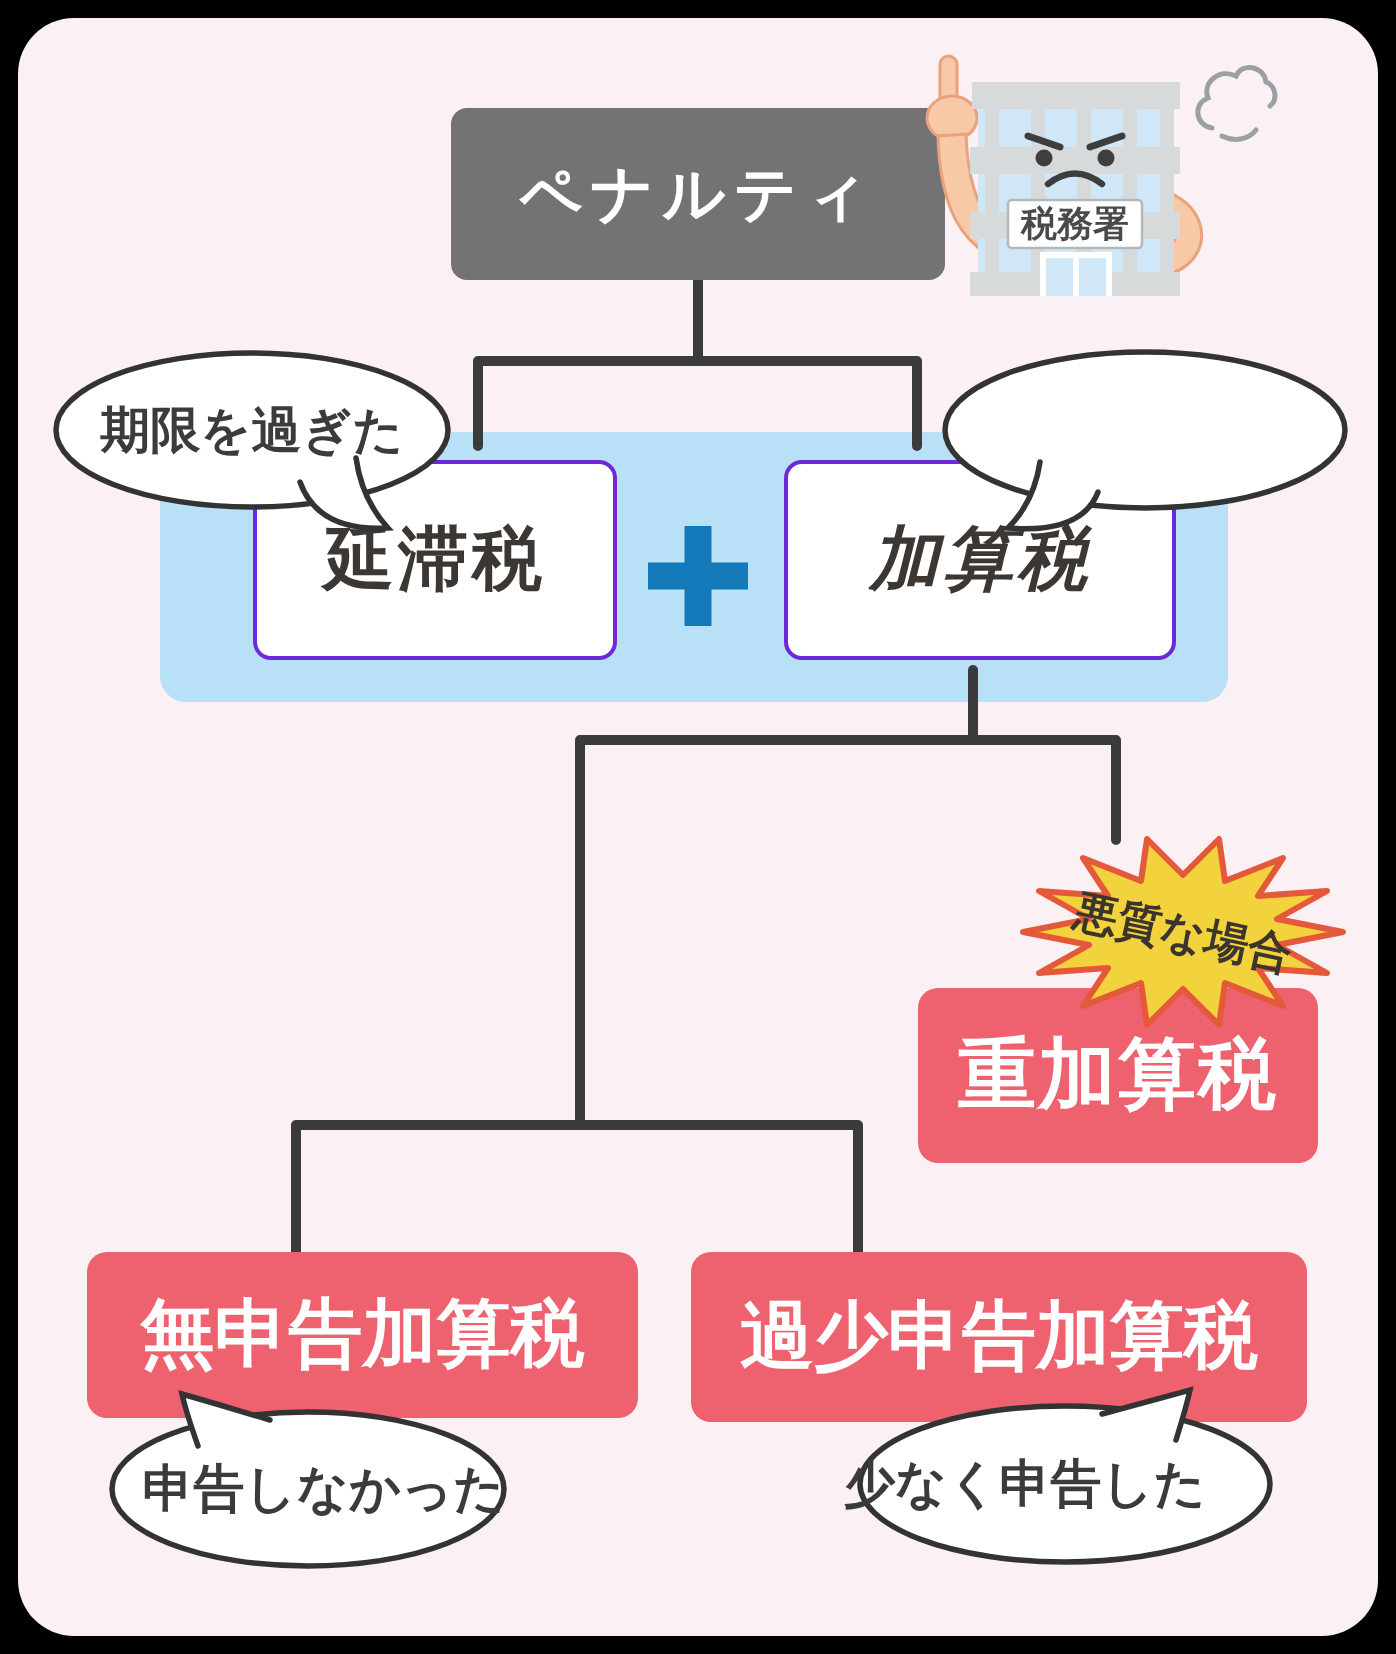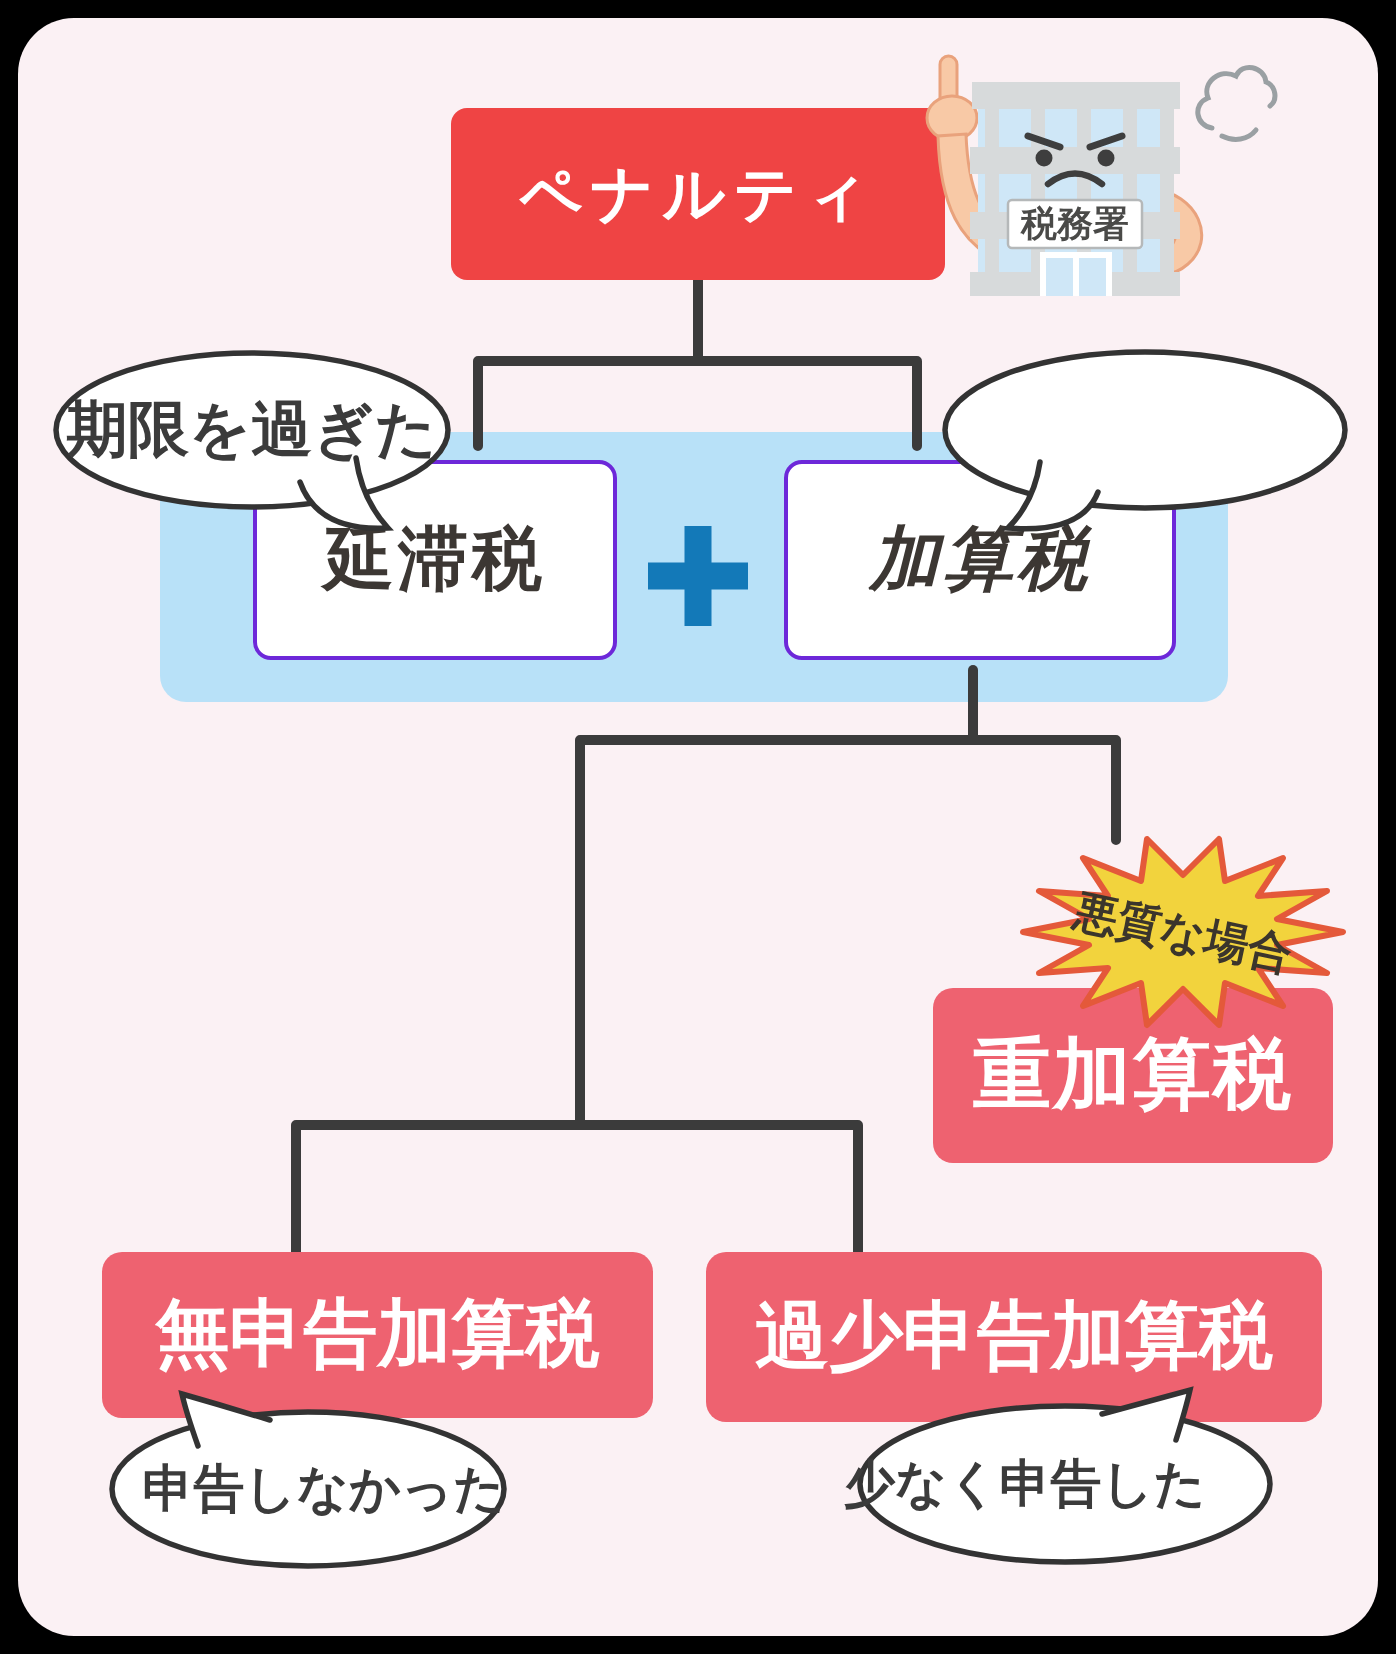--- a/index.html
+++ b/index.html
@@ -4,33 +4,33 @@
 <style>
   html,body{margin:0;padding:0;background:#000;}
   body{width:1396px;height:1654px;font-family:"Liberation Sans","DejaVu Sans",sans-serif;}
   .stage{position:relative;width:1396px;height:1654px;overflow:hidden;}
   .abs{position:absolute;}
   .card-bg{left:18px;top:18px;width:1360px;height:1618px;background:#fbf1f4;border-radius:56px;z-index:0;}
   .panel{left:160px;top:432px;width:1068px;height:270px;background:#b8e1f8;border-radius:26px;z-index:1;}
   svg.layer{left:0;top:0;width:1396px;height:1654px;z-index:2;}
   svg.decor{z-index:4;}
   .box{display:flex;align-items:center;justify-content:center;box-sizing:border-box;z-index:3;}
-  .title-box{left:451px;top:108px;width:494px;height:172px;background:#ef4444;border-radius:16px;
+  .title-box{left:451px;top:108px;width:494px;height:172px;background:#737373;border-radius:16px;
              color:#fff;font-size:62px;font-weight:600;letter-spacing:8px;}
   .white-box{background:#fff;border:4px solid #6d28d9;border-radius:18px;
              color:#3c3733;font-size:70px;font-weight:600;letter-spacing:4px;}
   #box-entaizei{left:253px;top:460px;width:364px;height:200px;}
   #box-kasanzei{left:784px;top:460px;width:392px;height:200px;font-style:italic;}
-  .red-box{background:#ee6270;border-radius:20px;color:#fff;font-weight:700;margin-left:15px;}
+  .red-box{background:#ee6270;border-radius:20px;color:#fff;font-weight:700;}
   #box-juukasanzei{left:918px;top:988px;width:400px;height:175px;font-size:78px;letter-spacing:2px;}
   #box-mushinkoku{left:87px;top:1252px;width:551px;height:166px;font-size:74px;}
   #box-kashou{left:691px;top:1252px;width:616px;height:170px;font-size:74px;}
   .bubble-text{display:flex;align-items:center;justify-content:center;z-index:5;
                color:#3b3b3b;font-weight:600;}
-  #bt1{left:57px;top:353px;width:390px;height:154px;font-size:61px;}
+  #bt1{left:57px;top:353px;width:390px;height:154px;font-size:50px;}
   #bt2{left:945px;top:352px;width:400px;height:156px;font-size:49px;}
   #bt3{left:128px;top:1412px;width:392px;height:155px;font-size:51px;}
   #bt4{left:820px;top:1406px;width:410px;height:156px;font-size:51px;}
   .star-text{left:1035px;top:896px;width:296px;height:74px;display:flex;align-items:center;justify-content:center;
              z-index:5;transform:rotate(12deg);font-size:44px;font-weight:700;color:#3b352c;}
 </style>
 </head>
 <body>
 
 <div class="stage">

